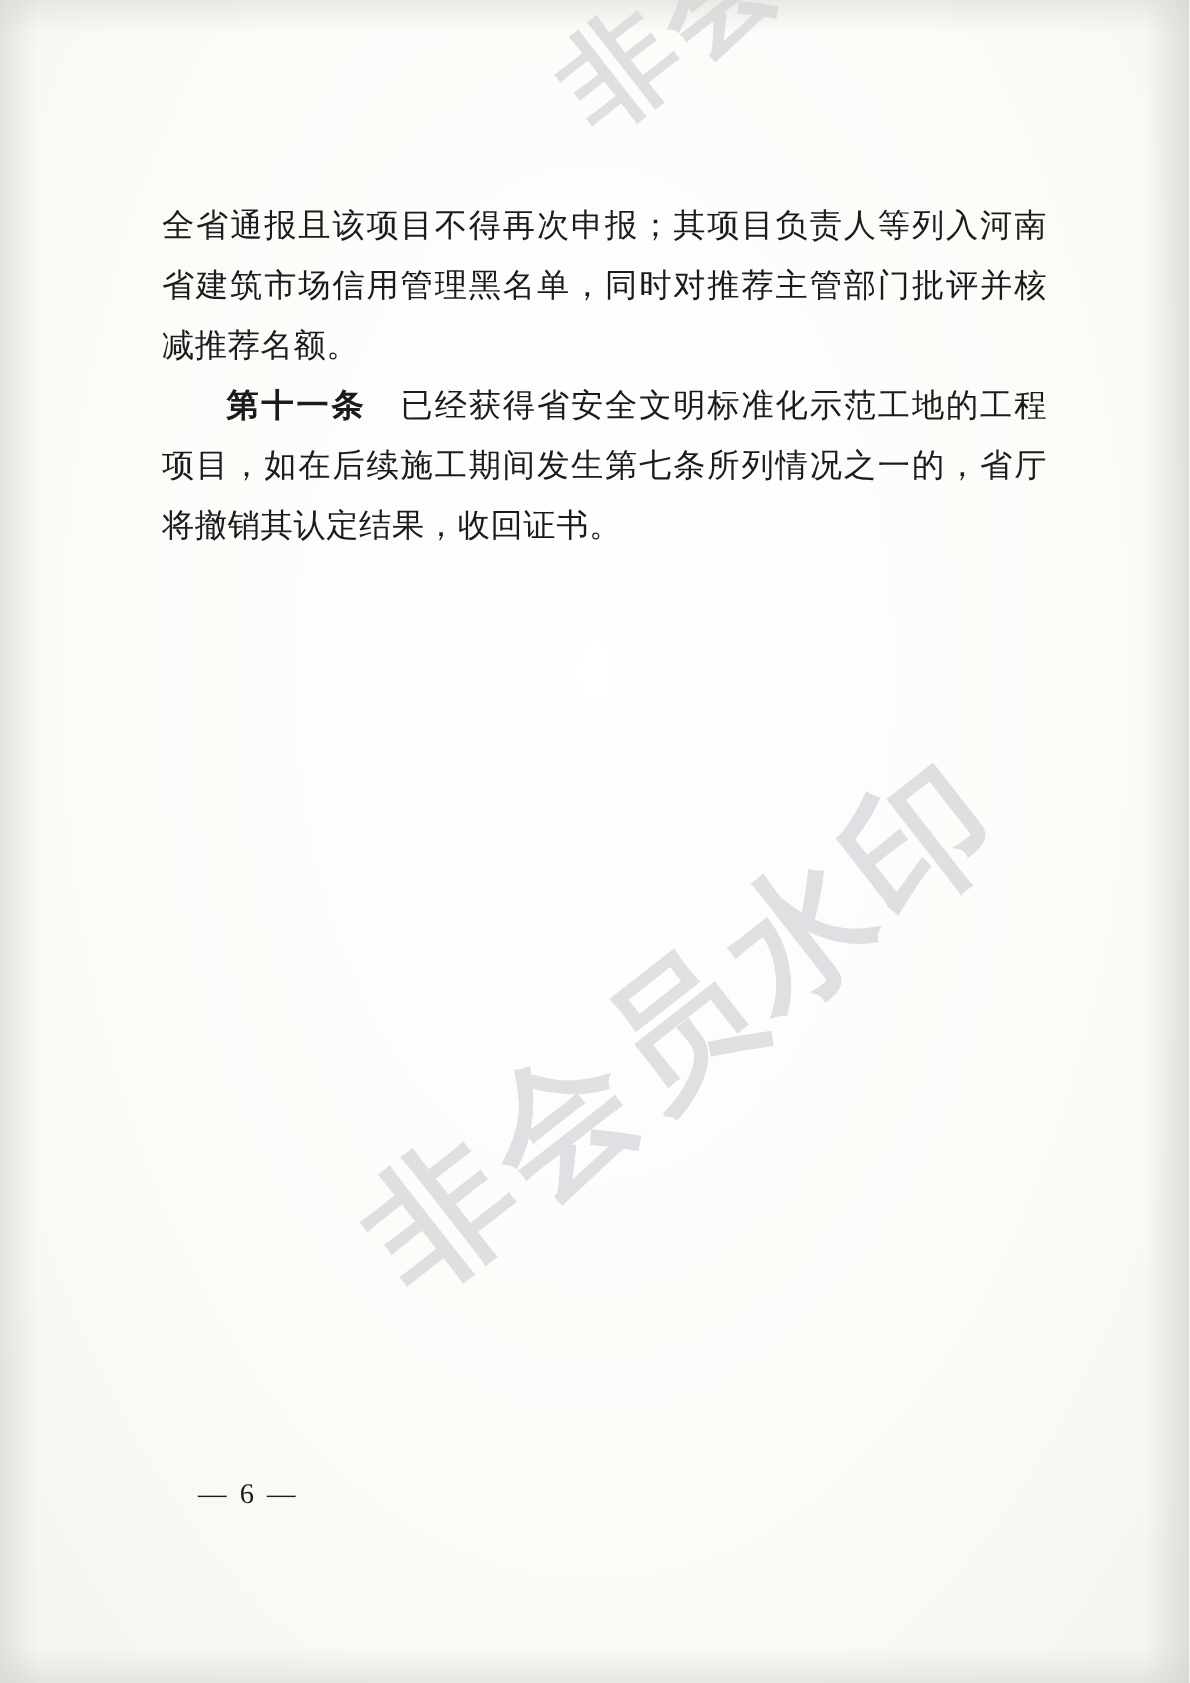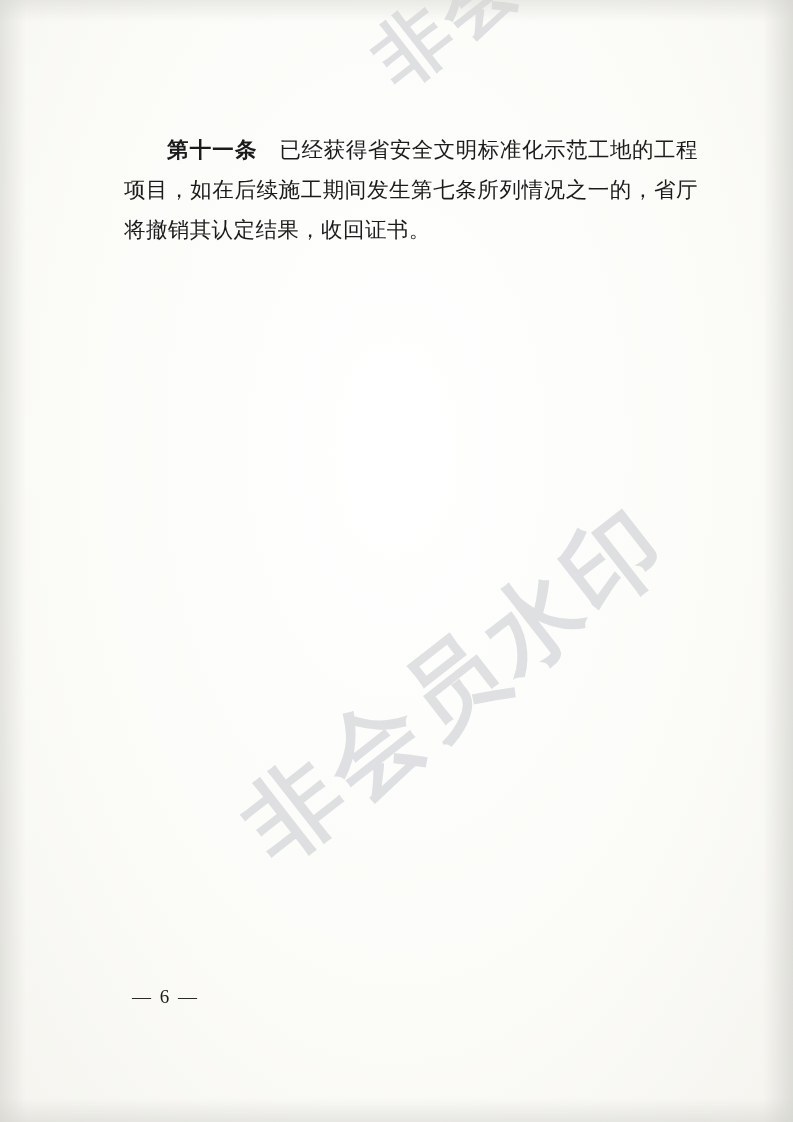--- a/index.html
+++ b/index.html
@@ -39,21 +39,20 @@
     font-size: 21.5px;
     line-height: 40px;
     color: #1b1b1b;
     letter-spacing: 0.4px;
     text-align: justify;
     text-justify: inter-ideograph;
     margin: 0 0 0 0;
   }
   .para.indent {
     text-indent: 43px;
-    margin-left: 16px;
   }
   .art-label {
     font-weight: bold;
     letter-spacing: 1px;
   }
   .page-number {
     position: absolute;
     left: 132px;
     top: 986px;
     font-size: 19px;
@@ -110,20 +109,23 @@
   }
 </style>
 </head>
 <body>
 
 <div class="page">
   <div class="paper-tint"></div>
 
   <div class="content">
 
+    <p class="para">
+      <span>全省通报且该项目不得再次申报；其项目负责人等列入河南省建筑市场信用管理黑名单，同时对推荐主管部门批评并核减推荐名额。</span>
+    </p>
 
     <p class="para indent">
       <span class="art-label">第十一条</span>　<span>已经获得省安全文明标准化示范工地的工程项目，如在后续施工期间发生第七条所列情况之一的，省厅将撤销其认定结果，收回证书。</span>
     </p>
 
 
   </div>
 
   <div class="page-number">— 6 —</div>
 

